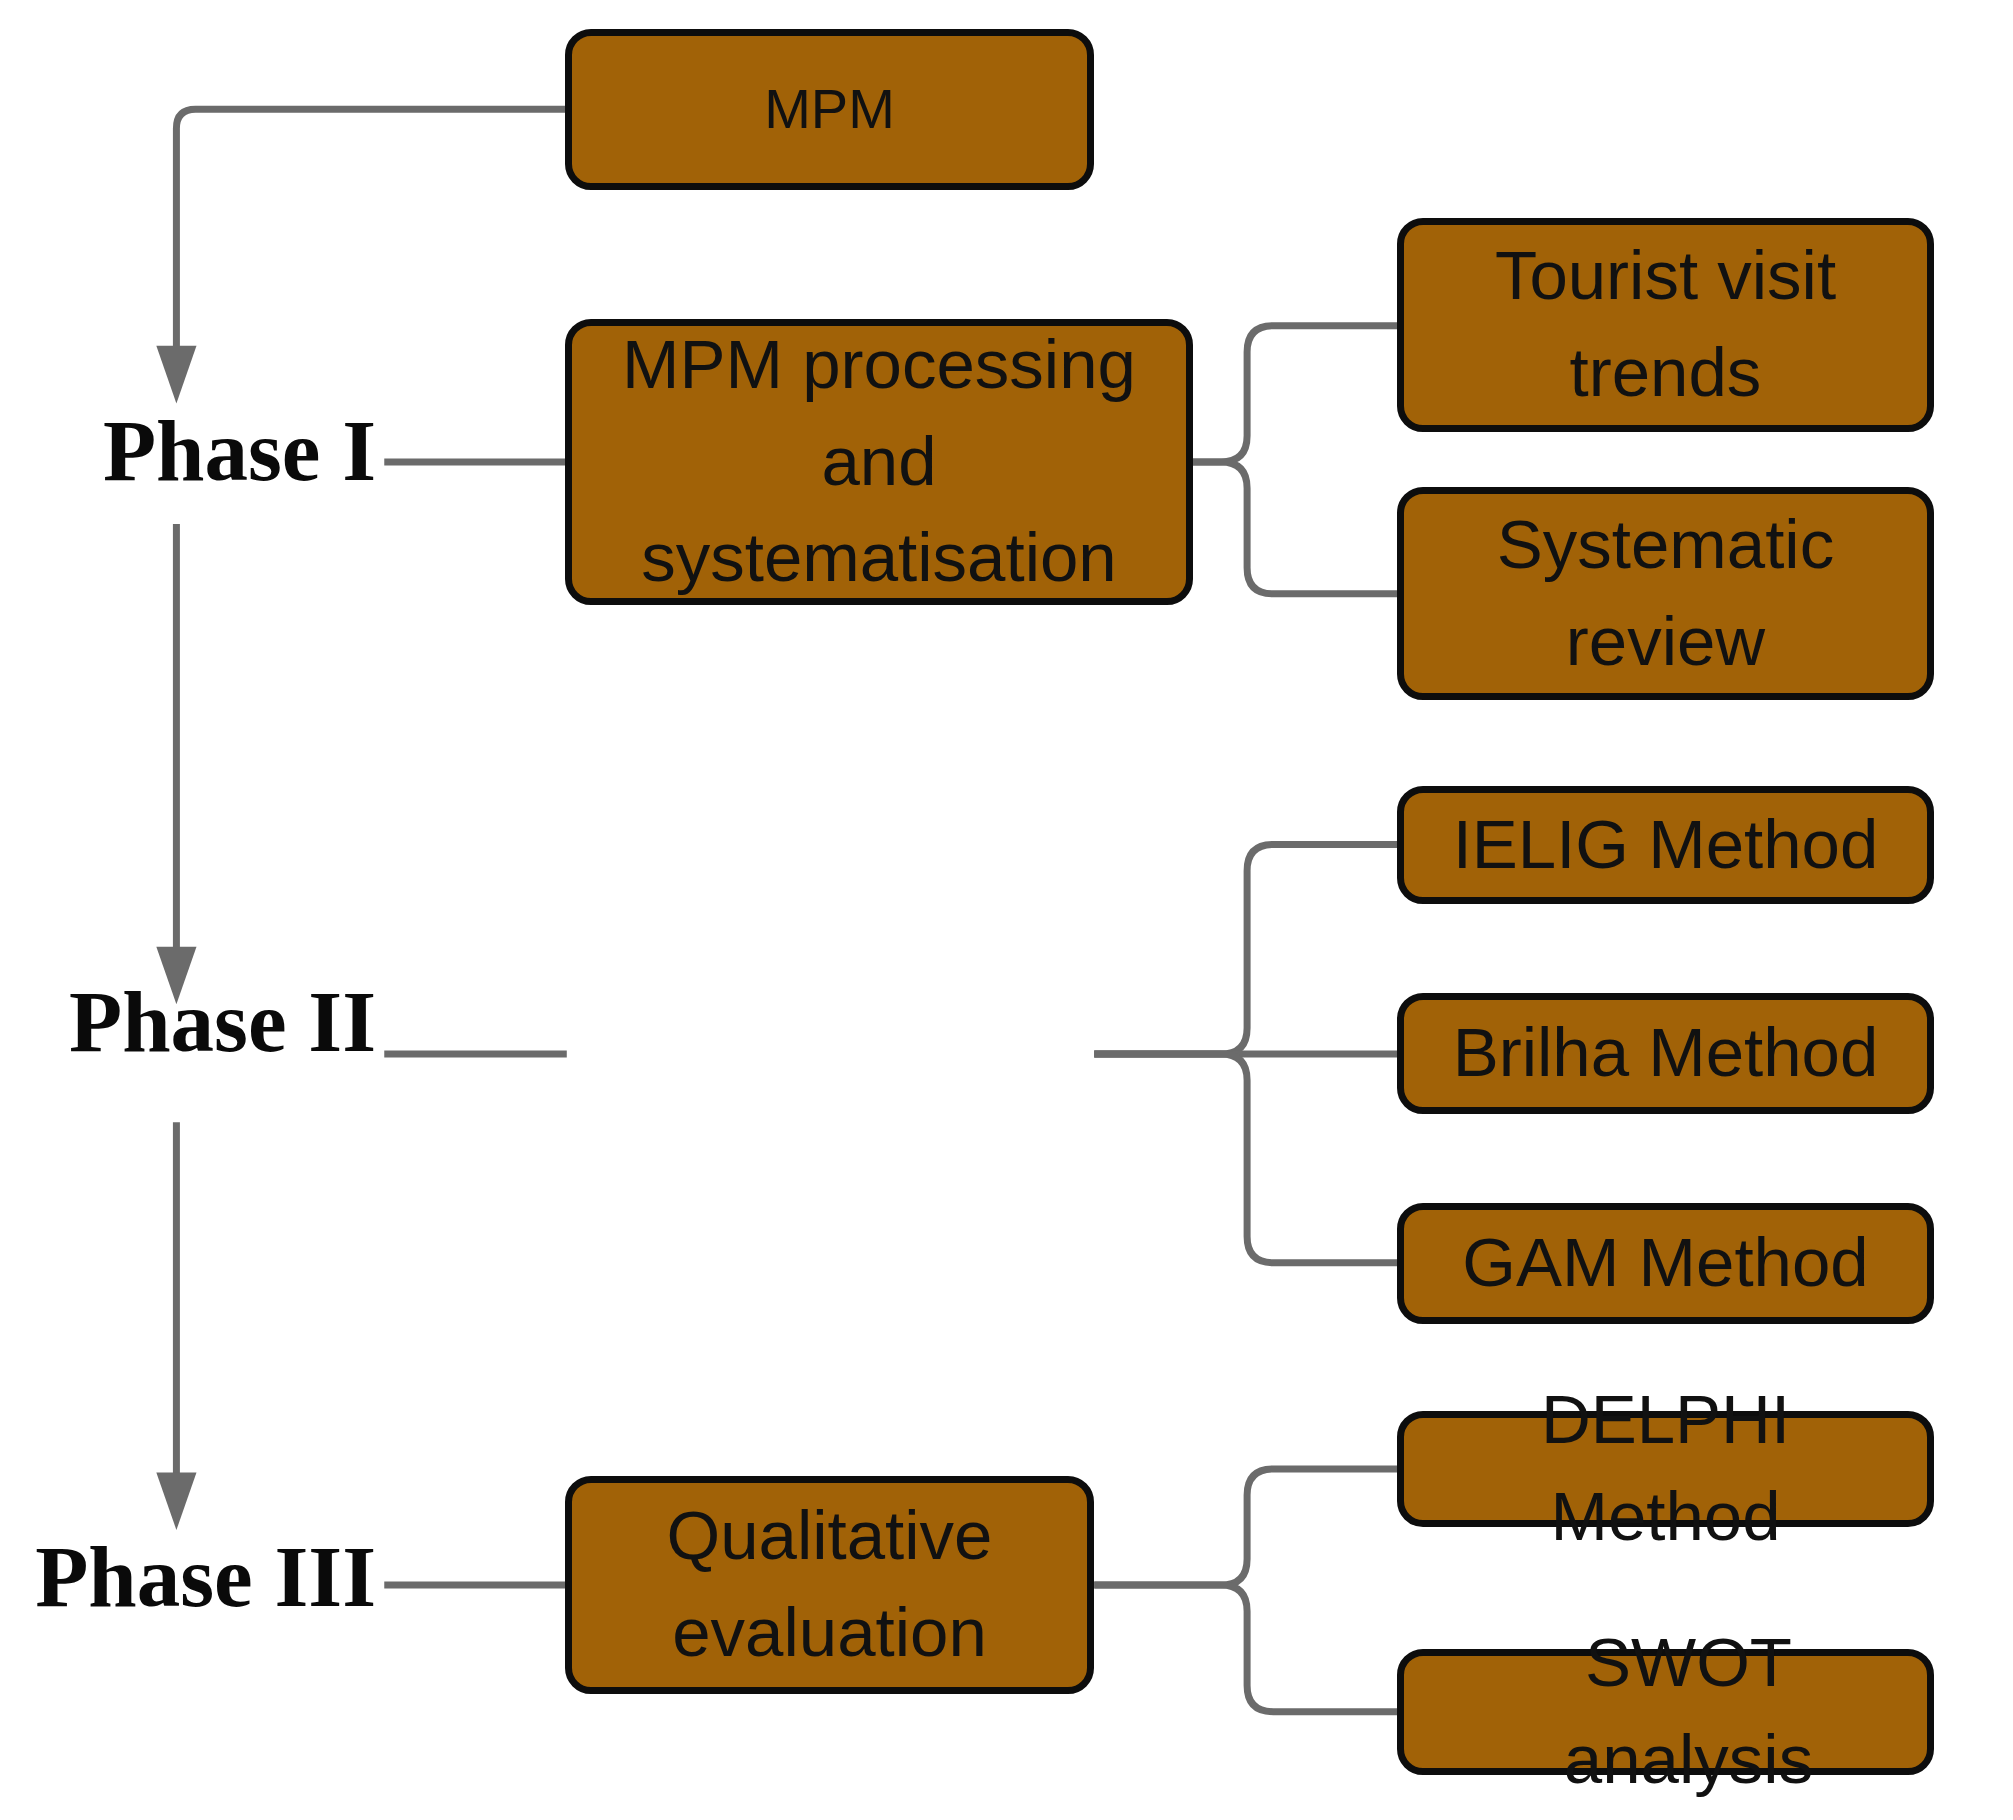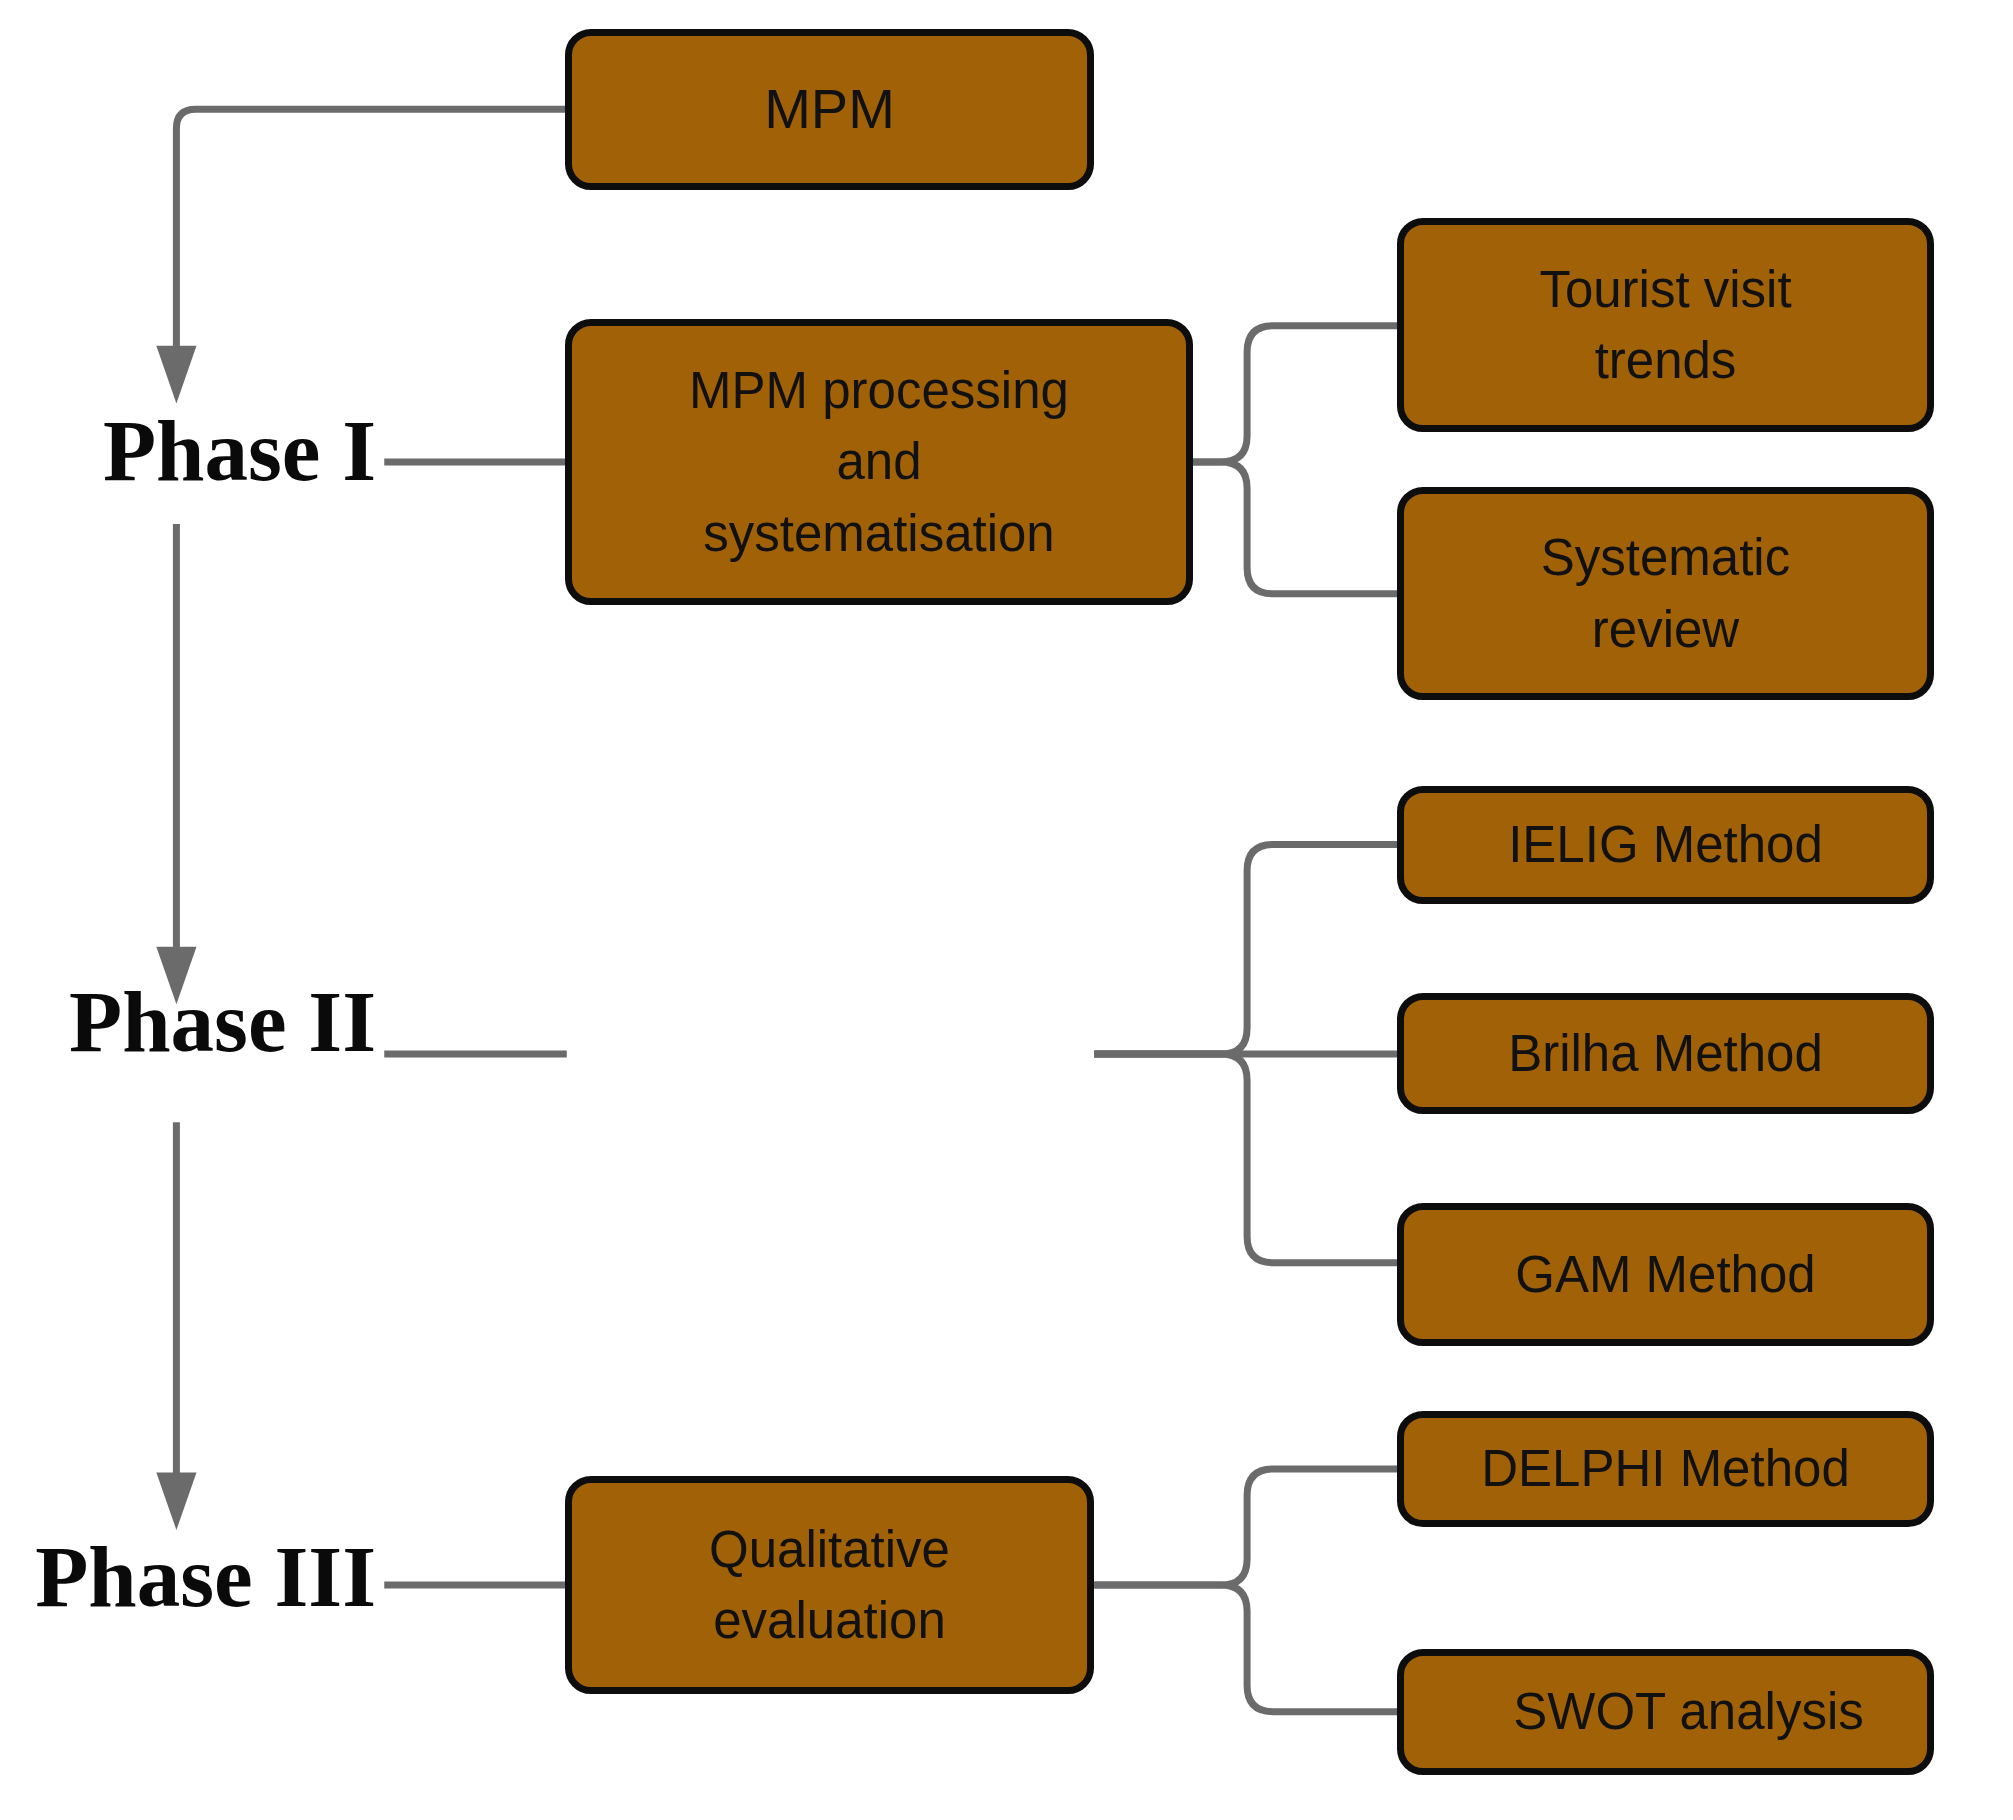--- a/index.html
+++ b/index.html
@@ -37,21 +37,21 @@
     border: 7px solid #0d0d0d;
     border-radius: 26px;
     background: #a16207;
     display: flex;
     align-items: center;
     justify-content: center;
     text-align: center;
   }
   .box-label {
     white-space: pre-line;
-    font-size: 51px;
+    font-size: 69px;
     line-height: 1.4;
     color: #111111;
     padding: 0 17.5px;
   }
   .box-label.big {
     font-size: 56px;
   }
   .phase-label {
     position: absolute;
     left: 0;
@@ -66,21 +66,21 @@
   
   .mpm-box        { left: 565px;  top: 29px;   width: 529px; height: 161px; }
   .proc-box       { left: 565px;  top: 319px;  width: 628px; height: 286px; }
   .semi-box       { left: 565px;  top: 943px; width: 529px; height: 221px; }
   .qual-box       { left: 565px;  top: 1476px; width: 529px; height: 218px; }
   
   .tourist-box    { left: 1397px; top: 218px;  width: 537px; height: 214px; }
   .system-box     { left: 1397px; top: 487px;  width: 537px; height: 213px; }
   .ielig-box      { left: 1397px; top: 786px;  width: 537px; height: 118px; }
   .brilha-box     { left: 1397px; top: 993px; width: 537px; height: 121px; }
-  .gam-box        { left: 1397px; top: 1203px; width: 537px; height: 143px; text-align: right; }
+  .gam-box        { left: 1397px; top: 1203px; width: 537px; height: 121px; text-align: right; }
   .delphi-box     { left: 1397px; top: 1411px; width: 537px; height: 116px; }
   .swot-box       { left: 1397px; top: 1649px; width: 537px; height: 126px; padding-left: 46px; }
   
   .phase-1 { top: 399px; }
   .phase-2 { top: 970px; }
   .phase-3 { top: 1525px; }
 </style>
 </head>
 <body>
 

